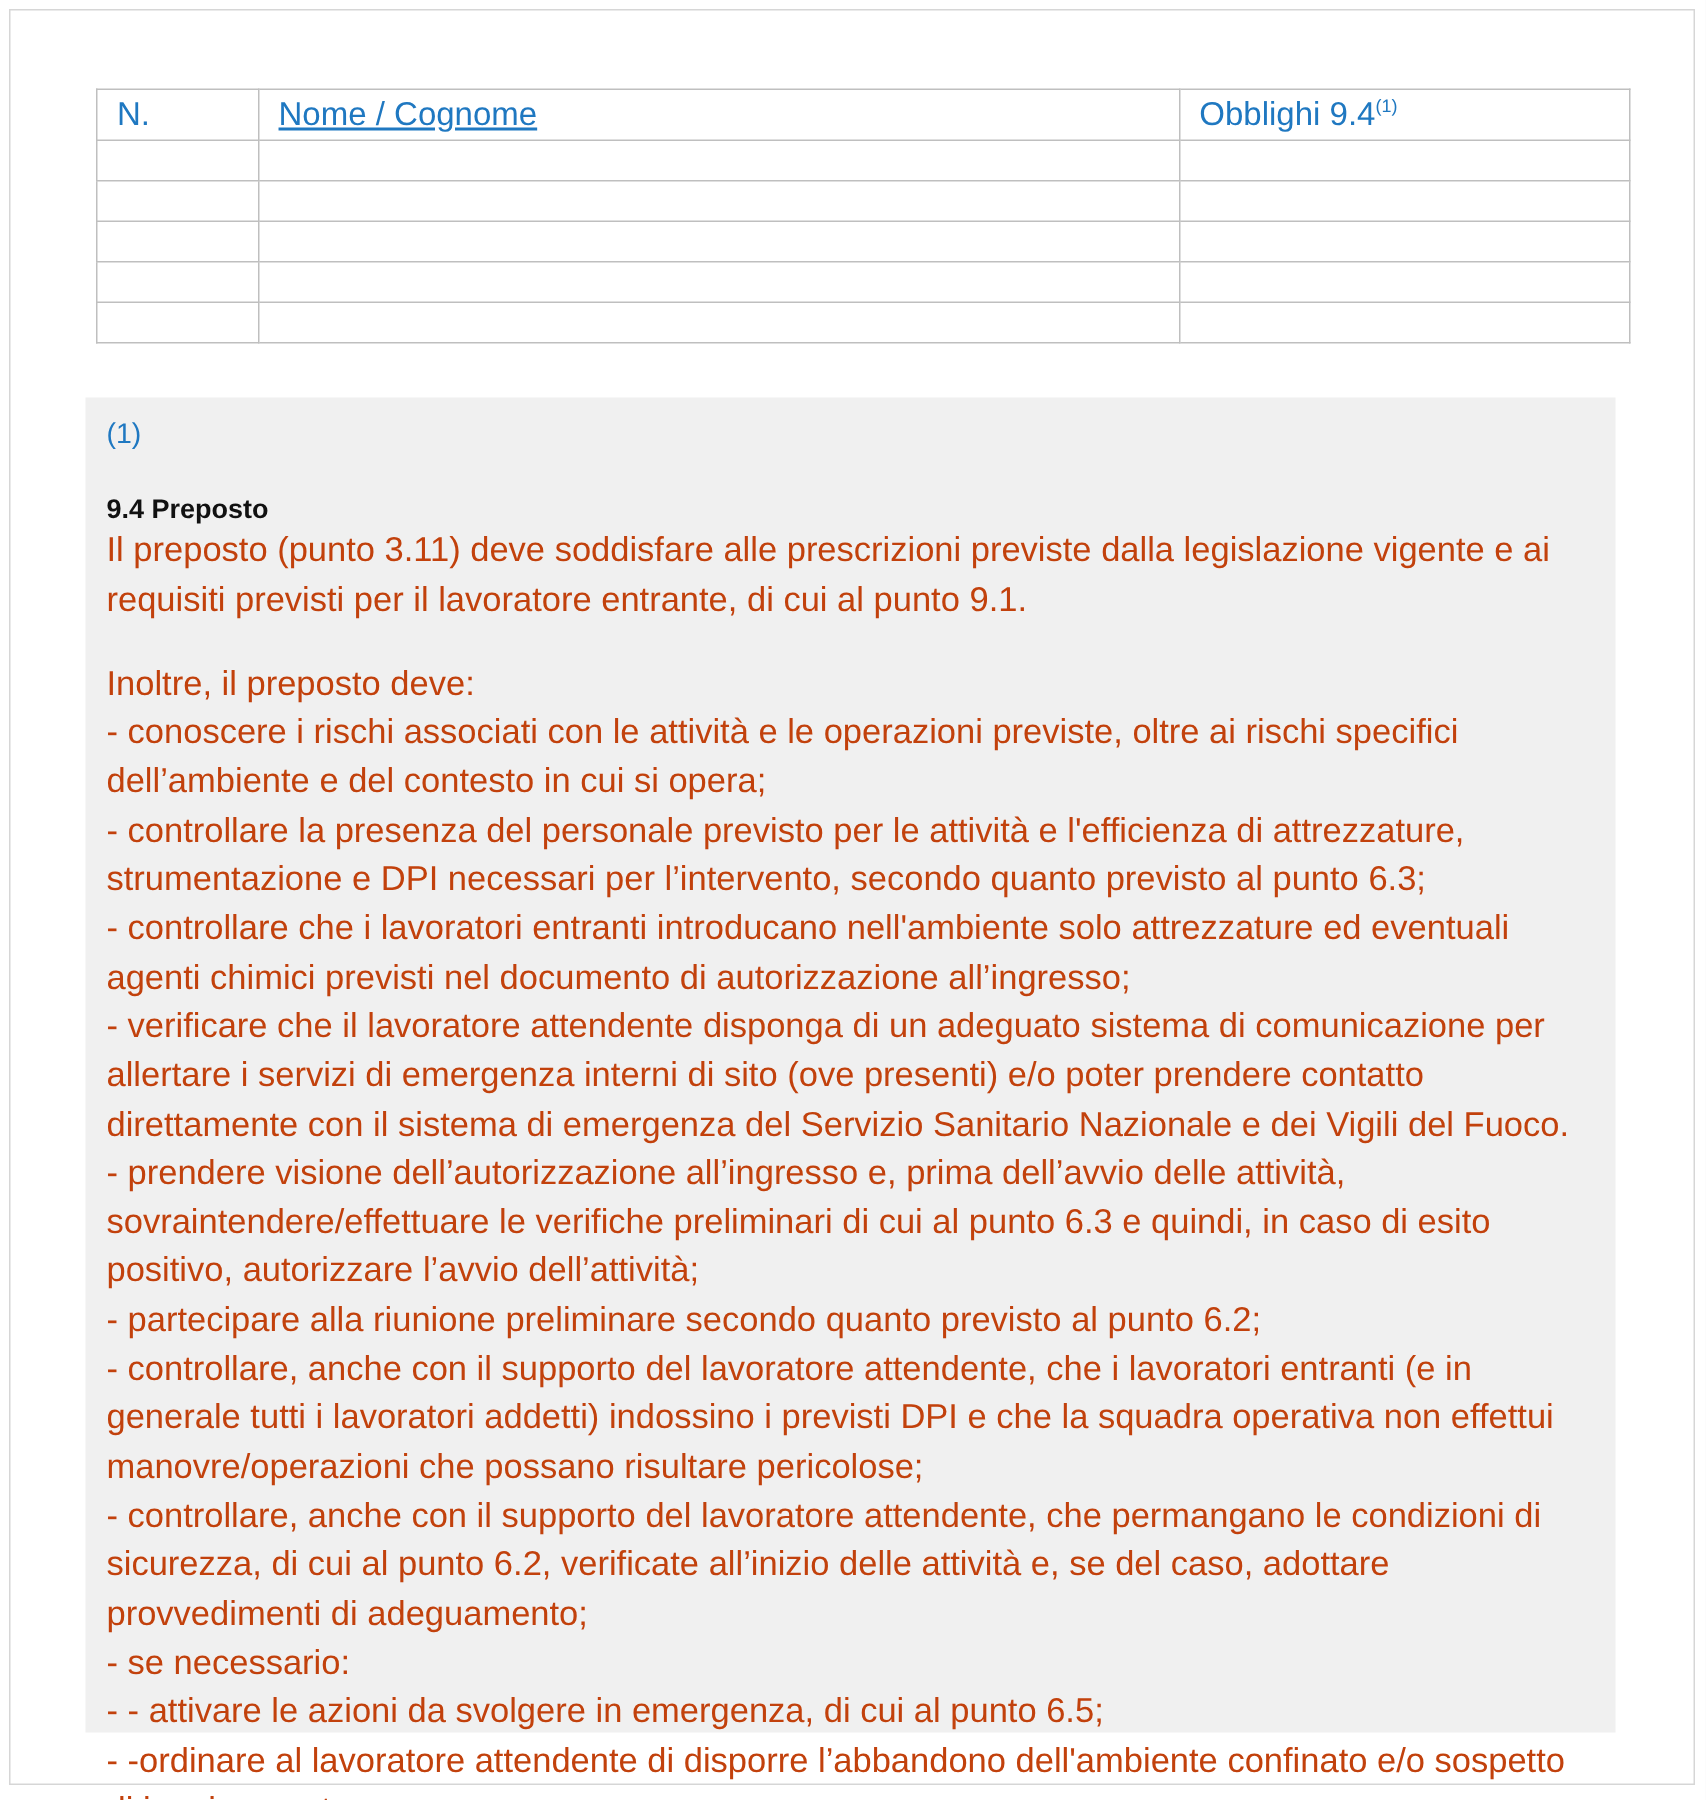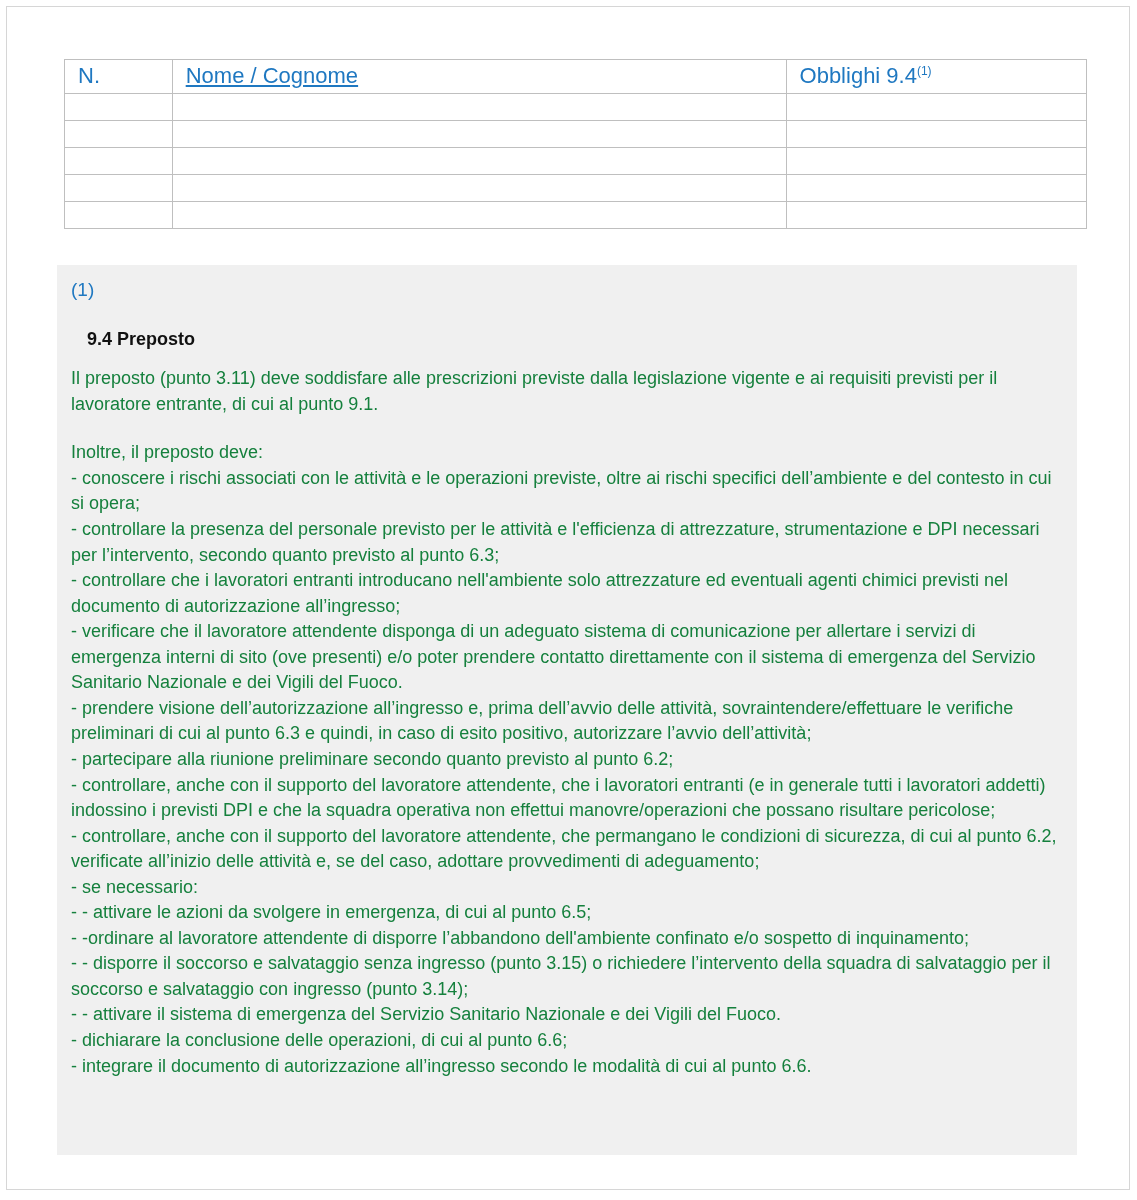--- a/index.html
+++ b/index.html
@@ -77,25 +77,25 @@
     color: #1f78c1;
     font-size: 19px;
     line-height: 1.2;
     margin: 0 0 26px 0;
   }
   #note-heading {
     font-weight: bold;
     font-size: 18px;
     color: #111111;
     line-height: 1.25;
-    margin: 16px;
+    margin: 0;
   }
   .note-para {
-    font-size: 18px;
-    color: #15803d;
+    font-size: 23px;
+    color: #c2410c;
     line-height: 1.42;
     margin: 0;
     white-space: pre-wrap;
   }
   .note-spacer {
     height: 23px;
   }
 </style>
 </head>
 <body>

